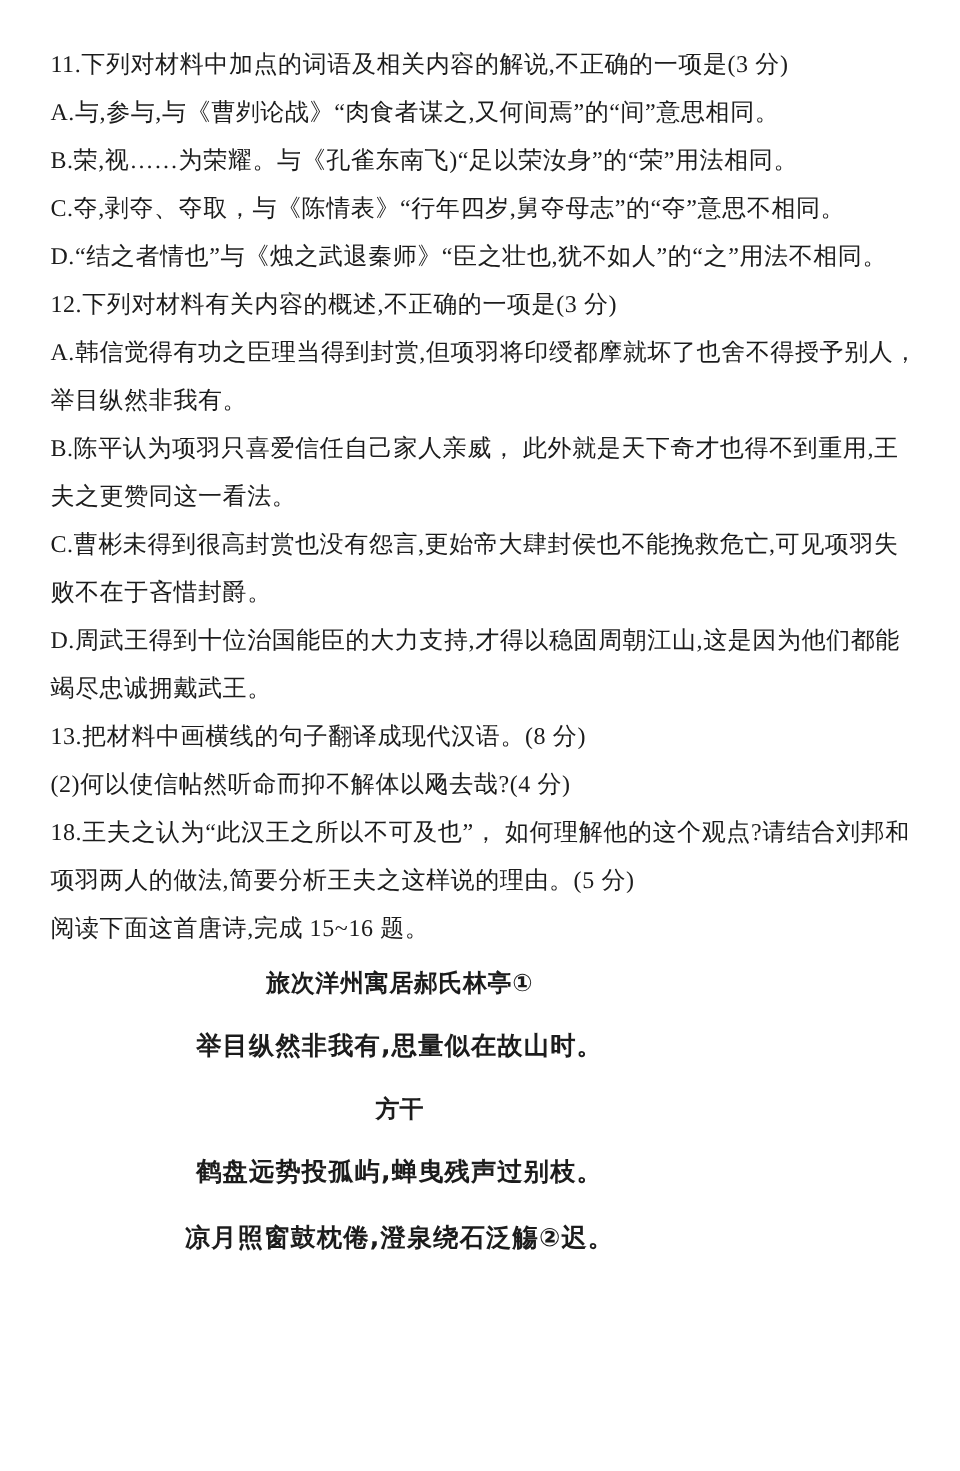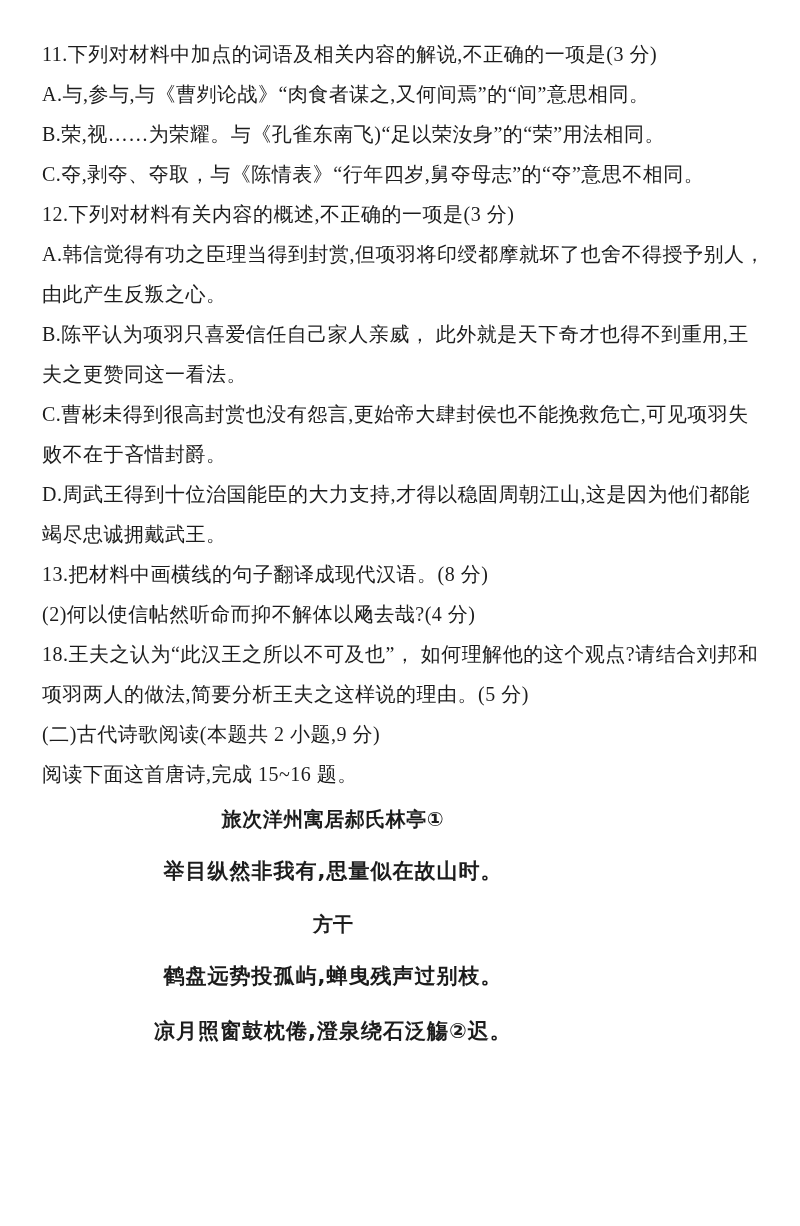--- a/index.html
+++ b/index.html
@@ -58,34 +58,34 @@
 </style>
 </head>
 <body>
 
 <div class="doc">
   <div id="document-lines">
       <div class="line body">11.下列对材料中加点的词语及相关内容的解说,不正确的一项是(3 分)</div>
       <div class="line body">A.与,参与,与《曹刿论战》“肉食者谋之,又何间焉”的“间”意思相同。</div>
       <div class="line body">B.荣,视……为荣耀。与《孔雀东南飞)“足以荣汝身”的“荣”用法相同。</div>
       <div class="line body">C.夺,剥夺、夺取，与《陈情表》“行年四岁,舅夺母志”的“夺”意思不相同。</div>
+      <div class="line body">D.“结之者情也”与《烛之武退秦师》“臣之壮也,犹不如人”的“之”用法不相同。</div>
       <div class="line body">12.下列对材料有关内容的概述,不正确的一项是(3 分)</div>
       <div class="line body">A.韩信觉得有功之臣理当得到封赏,但项羽将印绶都摩就坏了也舍不得授予别人，</div>
-      <div class="line body">由此产生反叛之心。</div>
+      <div class="line body">举目纵然非我有。</div>
       <div class="line body">B.陈平认为项羽只喜爱信任自己家人亲威， 此外就是天下奇才也得不到重用,王</div>
       <div class="line body">夫之更赞同这一看法。</div>
       <div class="line body">C.曹彬未得到很高封赏也没有怨言,更始帝大肆封侯也不能挽救危亡,可见项羽失</div>
       <div class="line body">败不在于吝惜封爵。</div>
       <div class="line body">D.周武王得到十位治国能臣的大力支持,才得以稳固周朝江山,这是因为他们都能</div>
       <div class="line body">竭尽忠诚拥戴武王。</div>
       <div class="line body">13.把材料中画横线的句子翻译成现代汉语。(8  分)</div>
       <div class="line body">(2)何以使信帖然听命而抑不解体以飏去哉?(4 分)</div>
       <div class="line body">18.王夫之认为“此汉王之所以不可及也”， 如何理解他的这个观点?请结合刘邦和</div>
       <div class="line body">项羽两人的做法,简要分析王夫之这样说的理由。(5 分)</div>
-      <div class="line body">(二)古代诗歌阅读(本题共 2 小题,9 分)</div>
       <div class="line body">阅读下面这首唐诗,完成 15~16 题。</div>
       <div class="line title">旅次洋州寓居郝氏林亭①</div>
       <div class="line verse">举目纵然非我有,思量似在故山时。</div>
       <div class="line author">方干</div>
       <div class="line verse">鹤盘远势投孤屿,蝉曳残声过别枝。</div>
       <div class="line verse">凉月照窗鼓枕倦,澄泉绕石泛觴②迟。</div>
     </div>
 </div>
 
 </body></html>

